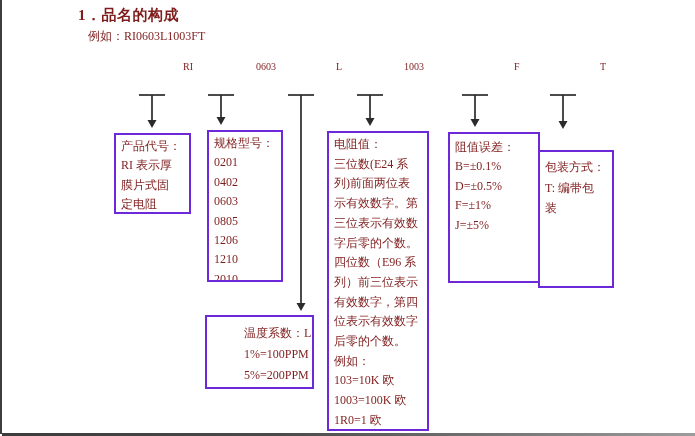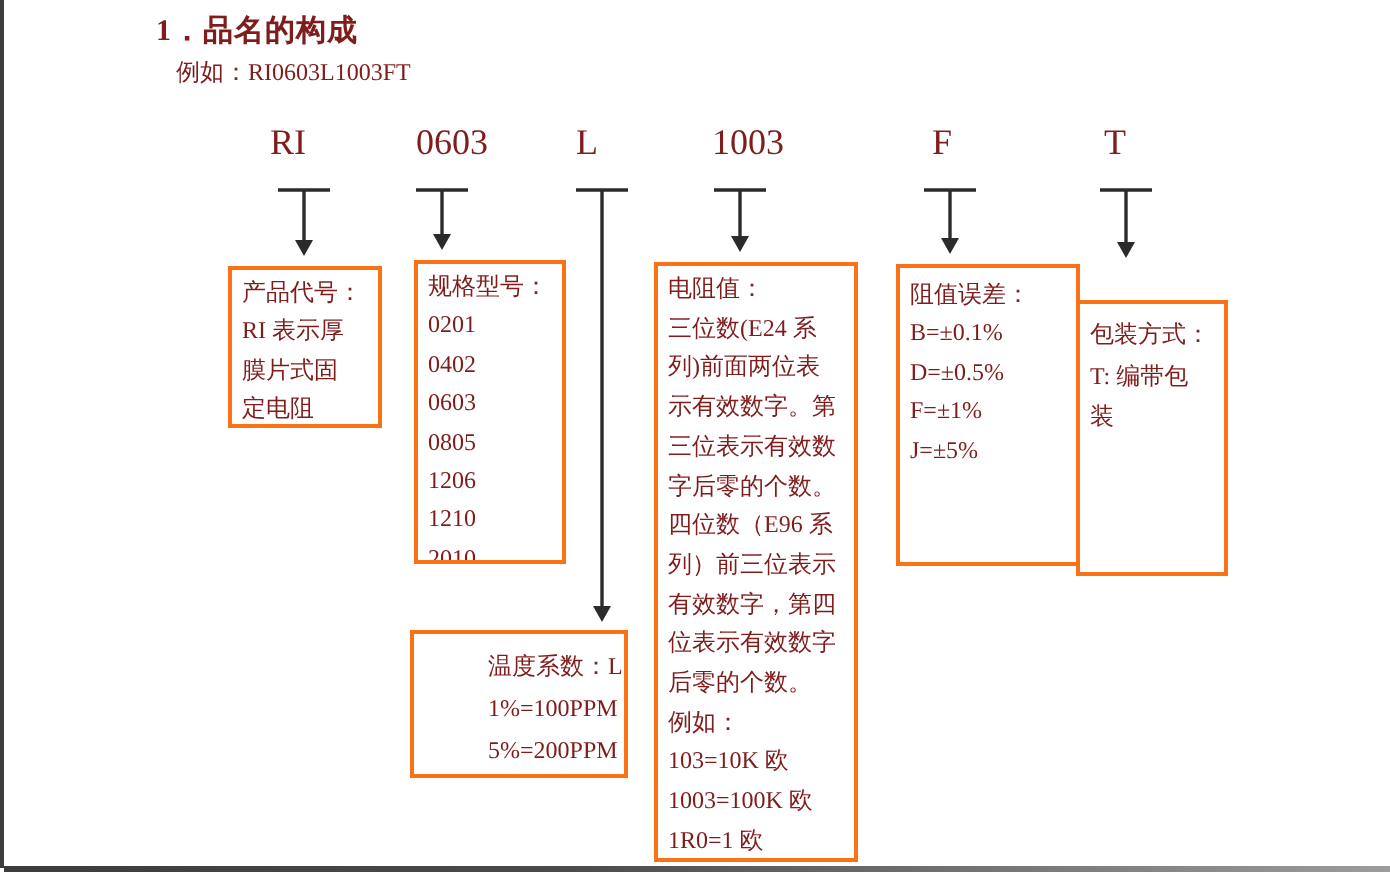--- a/index.html
+++ b/index.html
@@ -39,26 +39,27 @@
   }
   .example-line {
     position: absolute;
     left: 88px; top: 28px;
     font-size: 12px;
     white-space: pre;
   }
   .seg {
     position: absolute;
     top: 61px;
-    font-size: 18px;
+    font-size: 10px;
     white-space: pre;
+    margin-left: 48px;
   }
   .box {
     position: absolute;
-    border: 2px solid #f97316;
+    border: 2px solid #6d28d9;
     background: #ffffff;
     font-size: 12px;
     line-height: 19.4px;
     padding: 2px 4px 0 5px;
     white-space: pre;
     box-sizing: border-box;
     overflow: hidden;
   }
   #box-product-code     { left: 114px; top: 133px; width: 77px;  height: 81px;  }
   #box-size-spec        { left: 207px; top: 130px; width: 76px;  height: 152px; }

